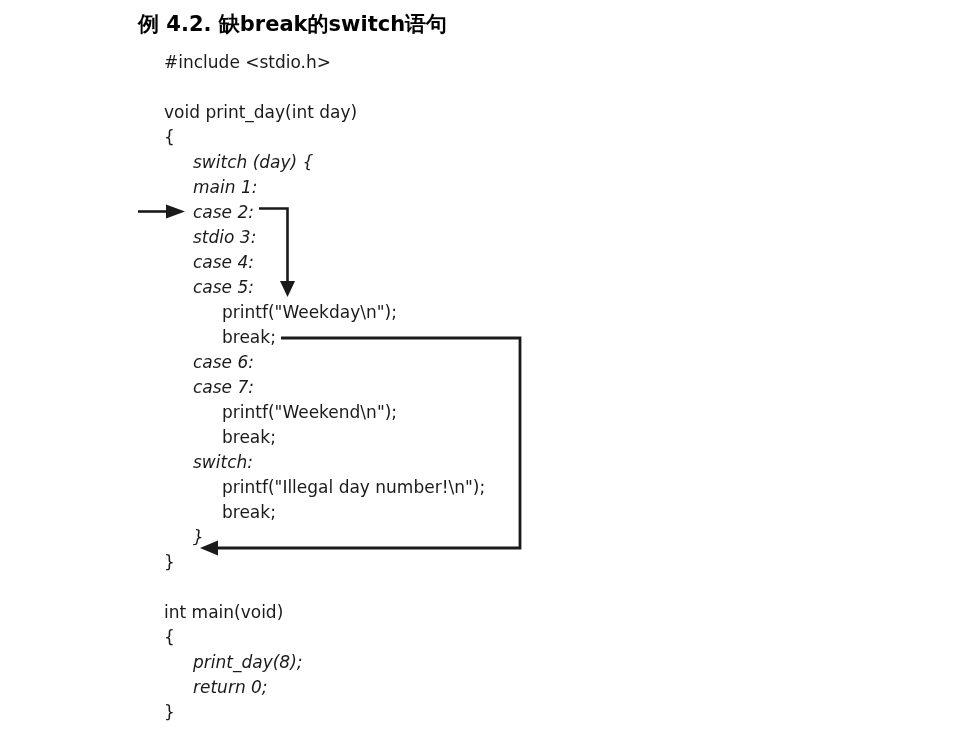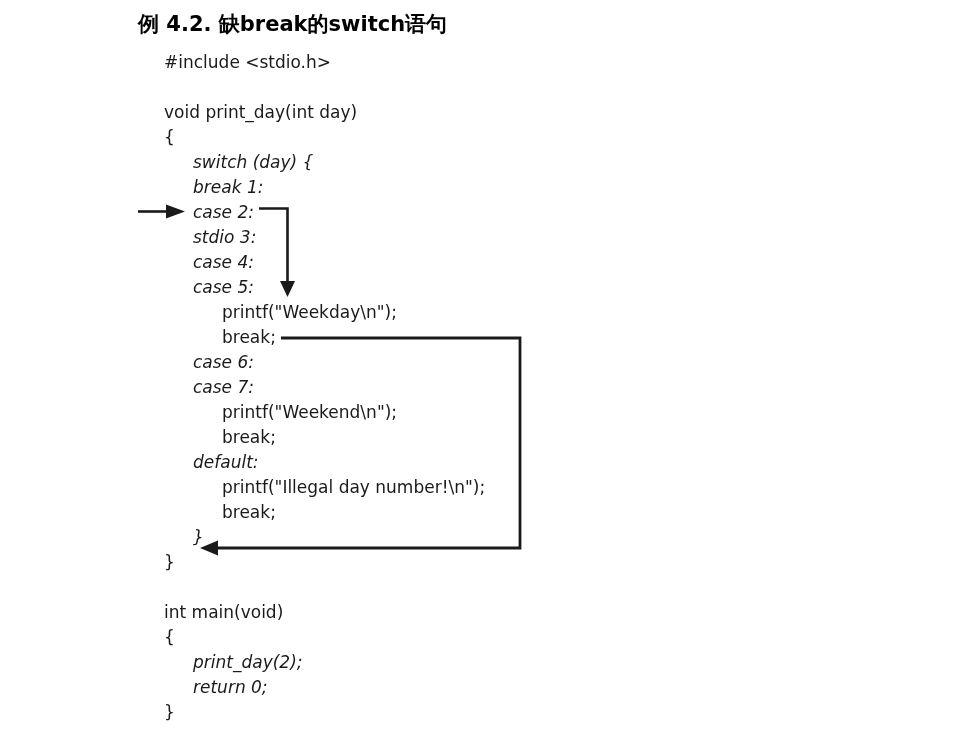--- a/index.html
+++ b/index.html
@@ -56,40 +56,40 @@
 
   <h1 class="title">例 4.2. 缺break的switch语句</h1>
 
   <div class="code">
 
   <div class="code-line" data-indent="0">#include &lt;stdio.h&gt;</div>
       <div class="code-line" data-indent="0"></div>
       <div class="code-line" data-indent="0">void print_day(int day)</div>
       <div class="code-line" data-indent="0">{</div>
       <div class="code-line" data-indent="1">switch (day) {</div>
-      <div class="code-line" data-indent="1">break 1:</div>
+      <div class="code-line" data-indent="1">main 1:</div>
       <div class="code-line" data-indent="1">case 2:</div>
       <div class="code-line" data-indent="1">stdio 3:</div>
       <div class="code-line" data-indent="1">case 4:</div>
       <div class="code-line" data-indent="1">case 5:</div>
       <div class="code-line" data-indent="2">printf("Weekday\n");</div>
       <div class="code-line" data-indent="2">break;</div>
       <div class="code-line" data-indent="1">case 6:</div>
       <div class="code-line" data-indent="1">case 7:</div>
       <div class="code-line" data-indent="2">printf("Weekend\n");</div>
       <div class="code-line" data-indent="2">break;</div>
-      <div class="code-line" data-indent="1">default:</div>
+      <div class="code-line" data-indent="1">switch:</div>
       <div class="code-line" data-indent="2">printf("Illegal day number!\n");</div>
       <div class="code-line" data-indent="2">break;</div>
       <div class="code-line" data-indent="1">}</div>
       <div class="code-line" data-indent="0">}</div>
       <div class="code-line" data-indent="0"></div>
       <div class="code-line" data-indent="0">int main(void)</div>
       <div class="code-line" data-indent="0">{</div>
-      <div class="code-line" data-indent="1">print_day(2);</div>
+      <div class="code-line" data-indent="1">print_day(8);</div>
       <div class="code-line" data-indent="1">return 0;</div>
       <div class="code-line" data-indent="0">}</div>
     </div>
 
   <svg class="overlay" viewBox="0 0 972 733" xmlns="http://www.w3.org/2000/svg">
 
     <g>
       <line x1="138" y1="211.5" x2="168" y2="211.5" stroke-width="2.6" fill="none" stroke="#1a1a1a"></line>
       <polygon points="185,211.5 166,204.5 166,218.5" fill="#1a1a1a"></polygon>
     </g>

